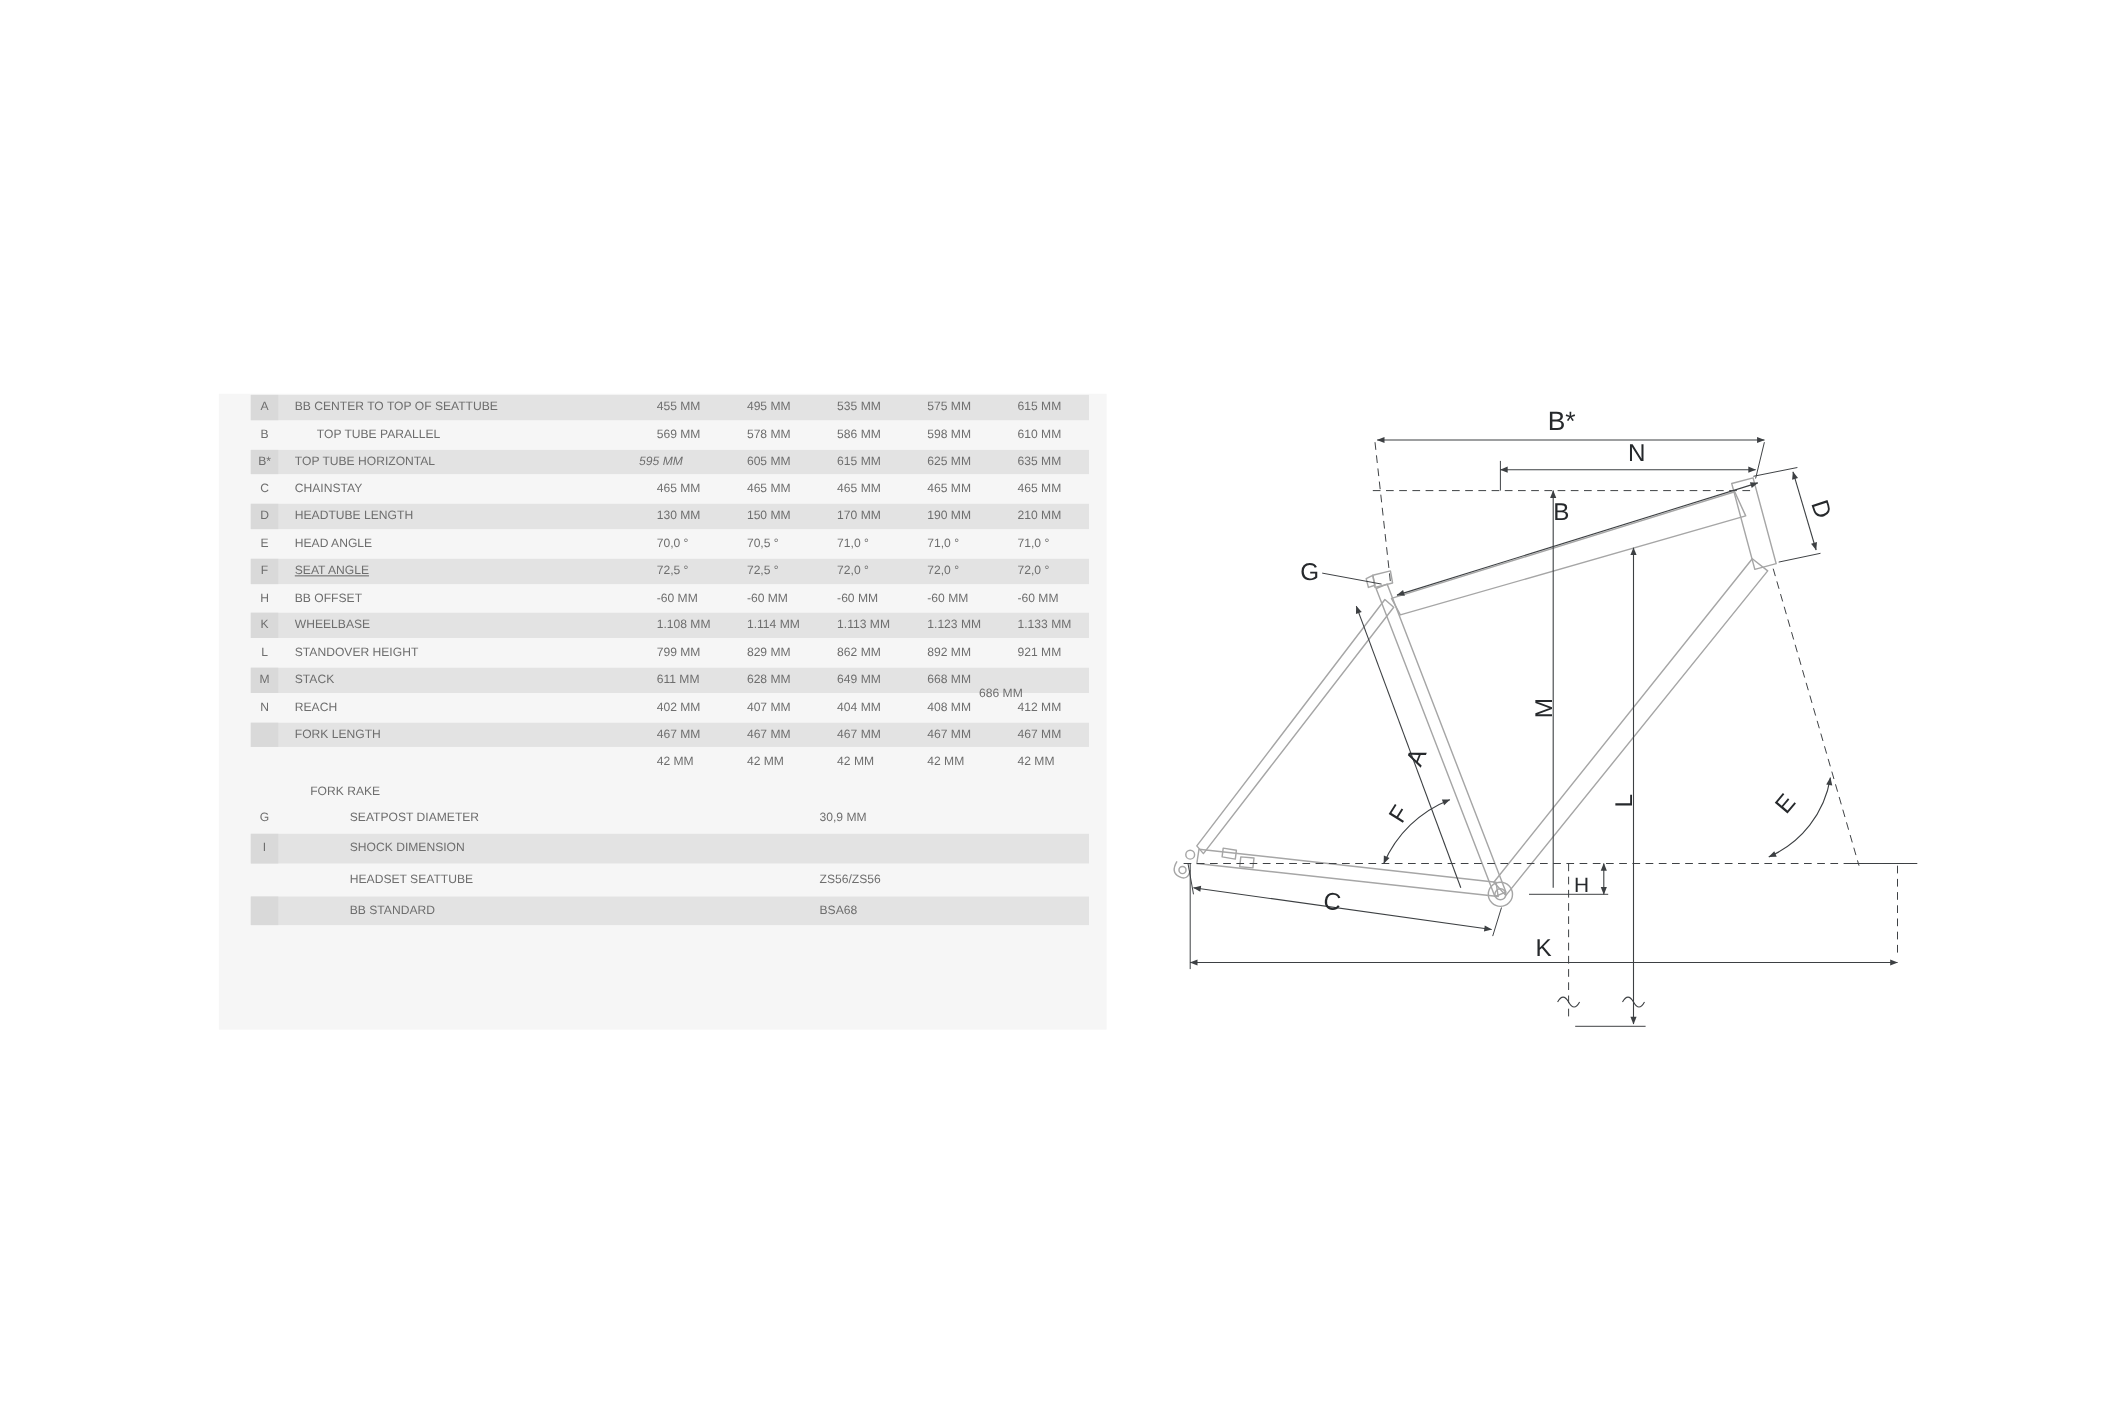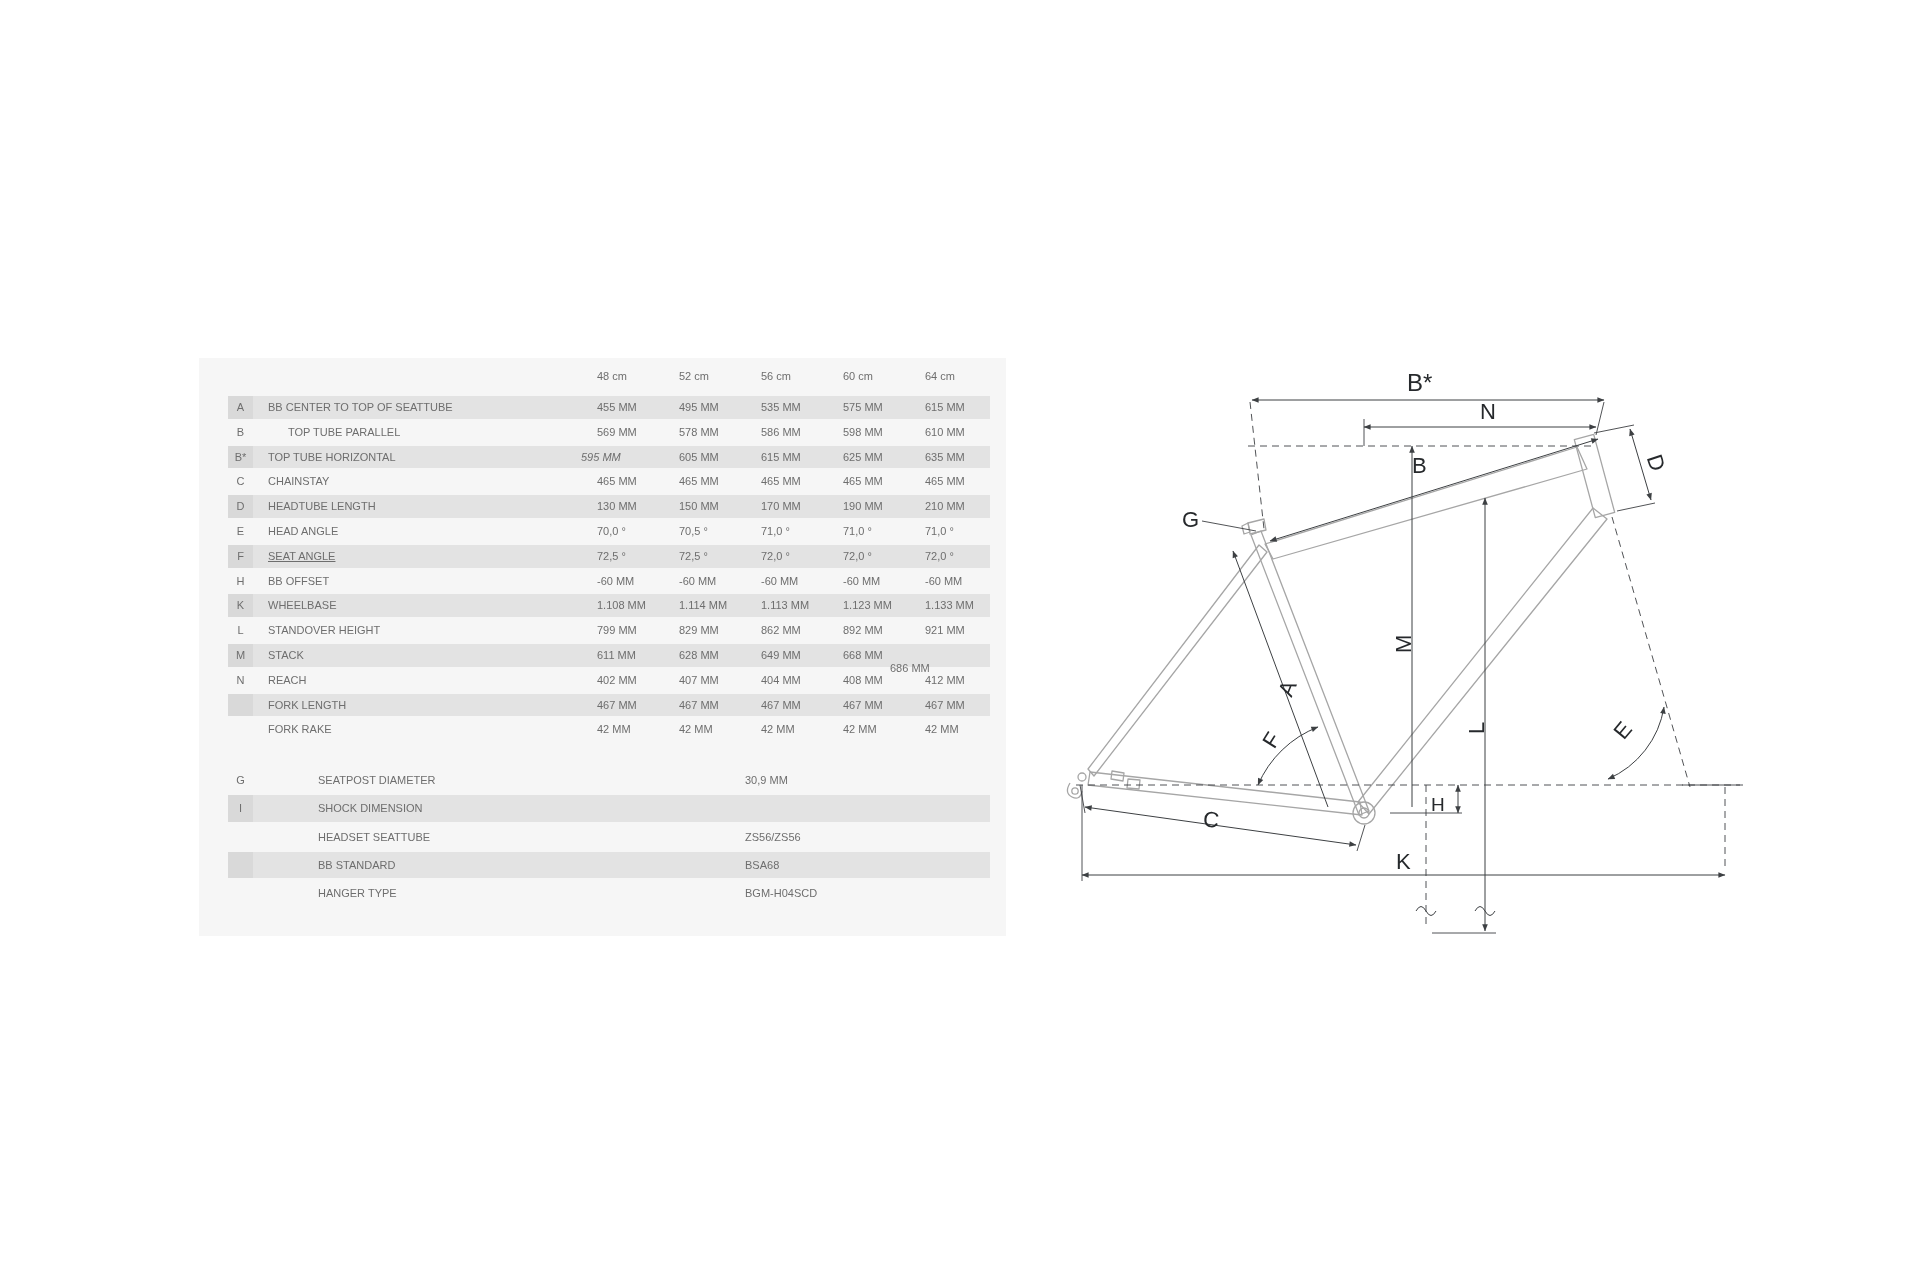--- a/index.html
+++ b/index.html
@@ -22,27 +22,20 @@
   svg text{font-family:"Liberation Sans",sans-serif;fill:#26292c}
   .frame{stroke:var(--frameln);stroke-width:1.3;fill:none;stroke-linejoin:round}
   .dim{stroke:var(--dimln);stroke-width:1;fill:none}
   .thin{stroke-width:0.9}
   .dash{stroke-dasharray:7 5}
 </style>
 </head>
 <body>
 
 <div class="panel">
-  <div class="hdr">
-      <span style="left: 398px;">48 cm</span>
-      <span style="left: 480px;">52 cm</span>
-      <span style="left: 562px;">56 cm</span>
-      <span style="left: 644px;">60 cm</span>
-      <span style="left: 726px;">64 cm</span>
-    </div>
   <div>
       <div class="grow shaded">
         <div class="stripe"></div>
         <div class="lcell"></div>
         <span class="letter">A</span>
         <span class="lab" style="left: 69px;">BB CENTER TO TOP OF SEATTUBE</span>
         <span class="val" style="left: 398px;">455 MM</span>
         <span class="val" style="left: 480px;">495 MM</span>
         <span class="val" style="left: 562px;">535 MM</span>
         <span class="val" style="left: 644px;">575 MM</span>
@@ -177,21 +170,21 @@
         <span class="val" style="left: 398px;">467 MM</span>
         <span class="val" style="left: 480px;">467 MM</span>
         <span class="val" style="left: 562px;">467 MM</span>
         <span class="val" style="left: 644px;">467 MM</span>
         <span class="val" style="left: 726px;">467 MM</span>
       </div>
       <div class="grow">
         <div class="stripe"></div>
         <div class="lcell"></div>
         <span class="letter"></span>
-        <span class="lab" style="left: 69px;">FORK RAKE</span>
+        <span class="lab" style="left: 83px; margin-top: 28px;">FORK RAKE</span>
         <span class="val" style="left: 398px;">42 MM</span>
         <span class="val" style="left: 480px;">42 MM</span>
         <span class="val" style="left: 562px;">42 MM</span>
         <span class="val" style="left: 644px;">42 MM</span>
         <span class="val" style="left: 726px;">42 MM</span>
       </div>
     </div>
   <div class="gap"></div>
   <div>
       <div class="srow">
@@ -214,27 +207,20 @@
         <span class="letter"></span>
         <span class="lab" style="left: 119px;">HEADSET SEATTUBE</span>
         <span class="val" style="left: 546px;">ZS56/ZS56</span>
       </div>
       <div class="srow shaded">
         <div class="stripe"></div>
         <div class="lcell"></div>
         <span class="letter"></span>
         <span class="lab" style="left: 119px;">BB STANDARD</span>
         <span class="val" style="left: 546px;">BSA68</span>
-      </div>
-      <div class="srow">
-        <div class="stripe"></div>
-        <div class="lcell"></div>
-        <span class="letter"></span>
-        <span class="lab" style="left: 119px;">HANGER TYPE</span>
-        <span class="val" style="left: 546px;">BGM-H04SCD</span>
       </div>
     </div>
 </div>
 
 <div class="diagram">
 <svg width="690" height="600" viewBox="0 0 690 600">
   <defs>
     <marker id="arr" viewBox="0 0 10 10" refX="9.5" refY="5" markerWidth="12" markerHeight="7" orient="auto-start-reverse">
       <path d="M0,1 L10,5 L0,9 Z" fill="#3d4043"></path>
     </marker>

